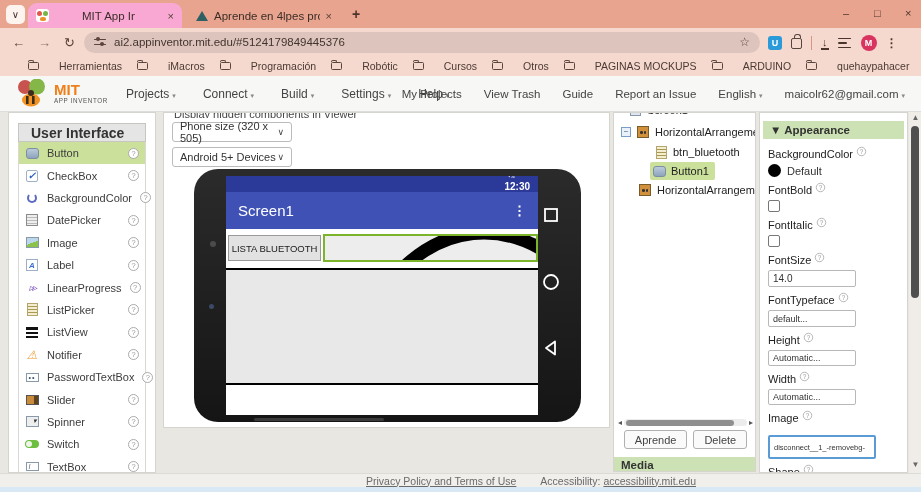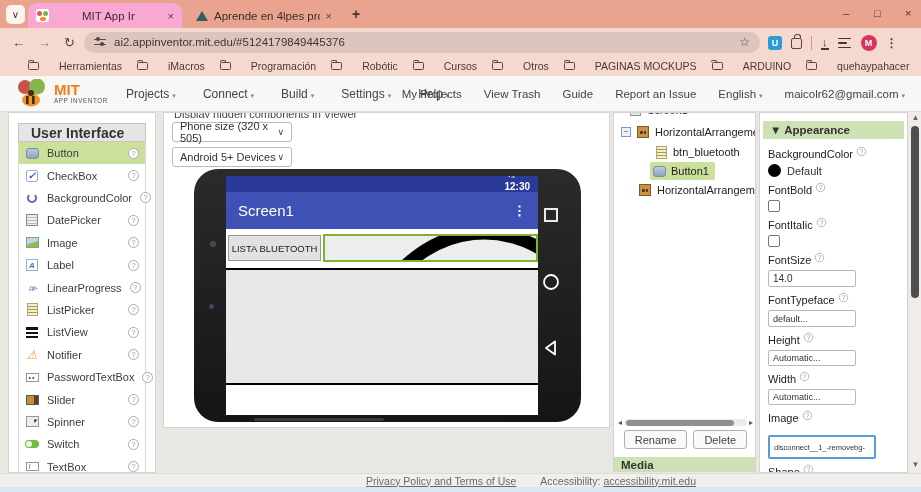--- a/index.html
+++ b/index.html
@@ -483,21 +483,21 @@
   </div>
 
   <div class="hscroll" style="left:4px; top:305px; width:135px;">
     <span class="tinyarrow">◂</span>
     <span class="hs-track">
         <span class="hs-thumb"></span>
       </span>
     <span class="tinyarrow">▸</span>
   </div>
   <div class="abs flex" style="left:0; top:317px; width:143px; justify-content:center; gap:6px;">
-    <span class="btn">Rename</span>
+    <span class="btn">Aprende</span>
     <span class="btn">Delete</span>
   </div>
   <div class="sechdr abs" style="left:0; top:344px; width:143px; height:16px;">Media</div>
 </div>
 
 <div class="panel" style="left:759px; top:112px; width:149px; height:361px;">
   <div class="sechdr" style="margin:8px 3px 0; height:18px;">▼ Appearance</div>
   <div style="padding:9px 8px 0;">
     <div class="prop">
       <div class="prop-label">

